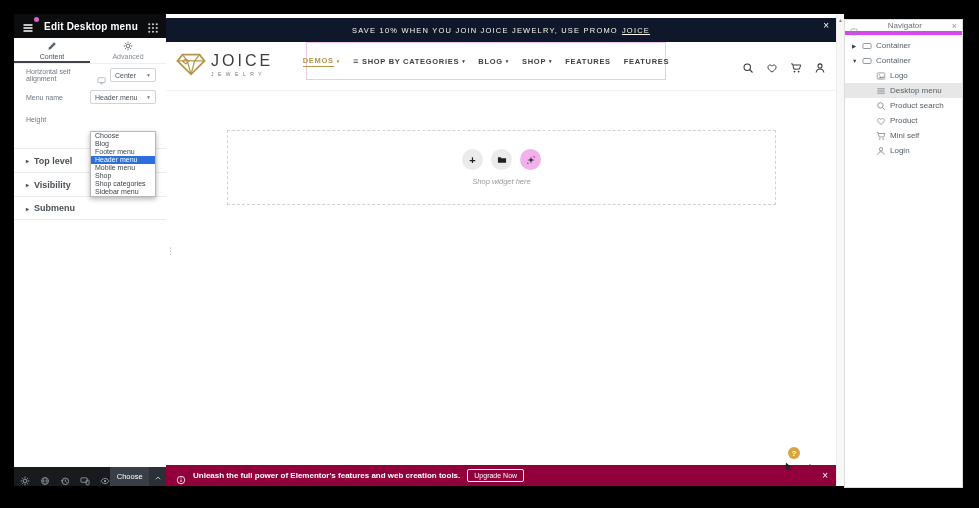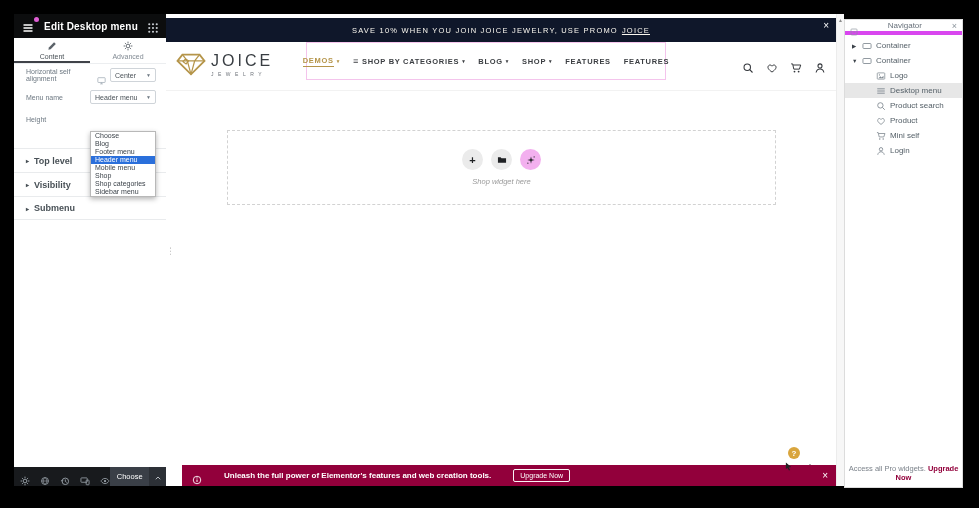--- a/index.html
+++ b/index.html
@@ -81,21 +81,21 @@
   .circ.plus { font-size:11px; font-weight:bold; }
   .circ.ai { background:#f3b0ef; }
   .drag-hint { font-style:italic; color:#9a9a9a; font-size:7.5px; }
 
   .help-fab { position:absolute; left:622px; top:433px; width:12px; height:12px; border-radius:50%; background:#d9a53d; color:#fff; font-size:8px; font-weight:bold; display:flex; align-items:center; justify-content:center; cursor:pointer; z-index:8; }
   .scroll-top { position:absolute; left:639px; top:443px; width:10px; height:10px; color:#555; z-index:8; }
   .scroll-top svg { width:10px; height:10px; }
   .mouse-cursor { position:absolute; left:618px; top:444px; width:10px; height:11px; z-index:20; color:#222; }
   .mouse-cursor svg { width:10px; height:11px; }
 
-  .notice { position:absolute; left:0; right:0; bottom:0; height:21px; background:#92003b; display:flex; align-items:center; color:#fff; padding:0 26px 0 10px; gap:22px; z-index:9;margin-left:16px; }
+  .notice { position:absolute; left:0; right:0; bottom:0; height:21px; background:#92003b; display:flex; align-items:center; color:#fff; padding:0 26px 0 10px; gap:7px; z-index:9; }
   .notice-icon { width:10px; height:10px; color:#fff; flex:none; }
   .notice-icon svg { width:10px; height:10px; }
   .notice-text { font-size:8px; font-weight:bold; white-space:nowrap; }
   .notice-btn { border:1px solid rgba(255,255,255,.95); border-radius:2px; padding:2px 6px; font-size:7px; color:#fff; background:transparent; cursor:pointer; white-space:nowrap; }
   .notice-close { position:absolute; right:8px; color:#fff; font-size:10px; cursor:pointer; }
 
   
   .scroll-strip { position:absolute; left:836px; top:14px; width:8px; height:472px; background:#f7f7f7; border-left:1px solid #ececec; }
   .scroll-strip .arr { display:block; text-align:center; font-size:5px; color:#8a8a8a; padding-top:3px; cursor:pointer; }
 
@@ -455,19 +455,15 @@
         </div>
         <div class="nav-row lvl1">
           <span class="tree-arrow"></span>
           <span class="nicon"><svg viewBox="0 0 16 16" fill="none" stroke="currentColor">
               <circle cx="8" cy="5.2" r="2.7" stroke-width="1.4"></circle>
               <path d="M2.8 14c.6-3.2 2.8-4.8 5.2-4.8s4.6 1.6 5.2 4.8" stroke-width="1.4"></path>
             </svg></span>
           <span>Login</span>
         </div>
       </div>
-    <div class="nav-foot">
-      <span>Access all Pro widgets.</span>
-      <span class="pro-link">Upgrade Now</span>
-    </div>
   </div>
 
 </div>
 
 </body></html>

